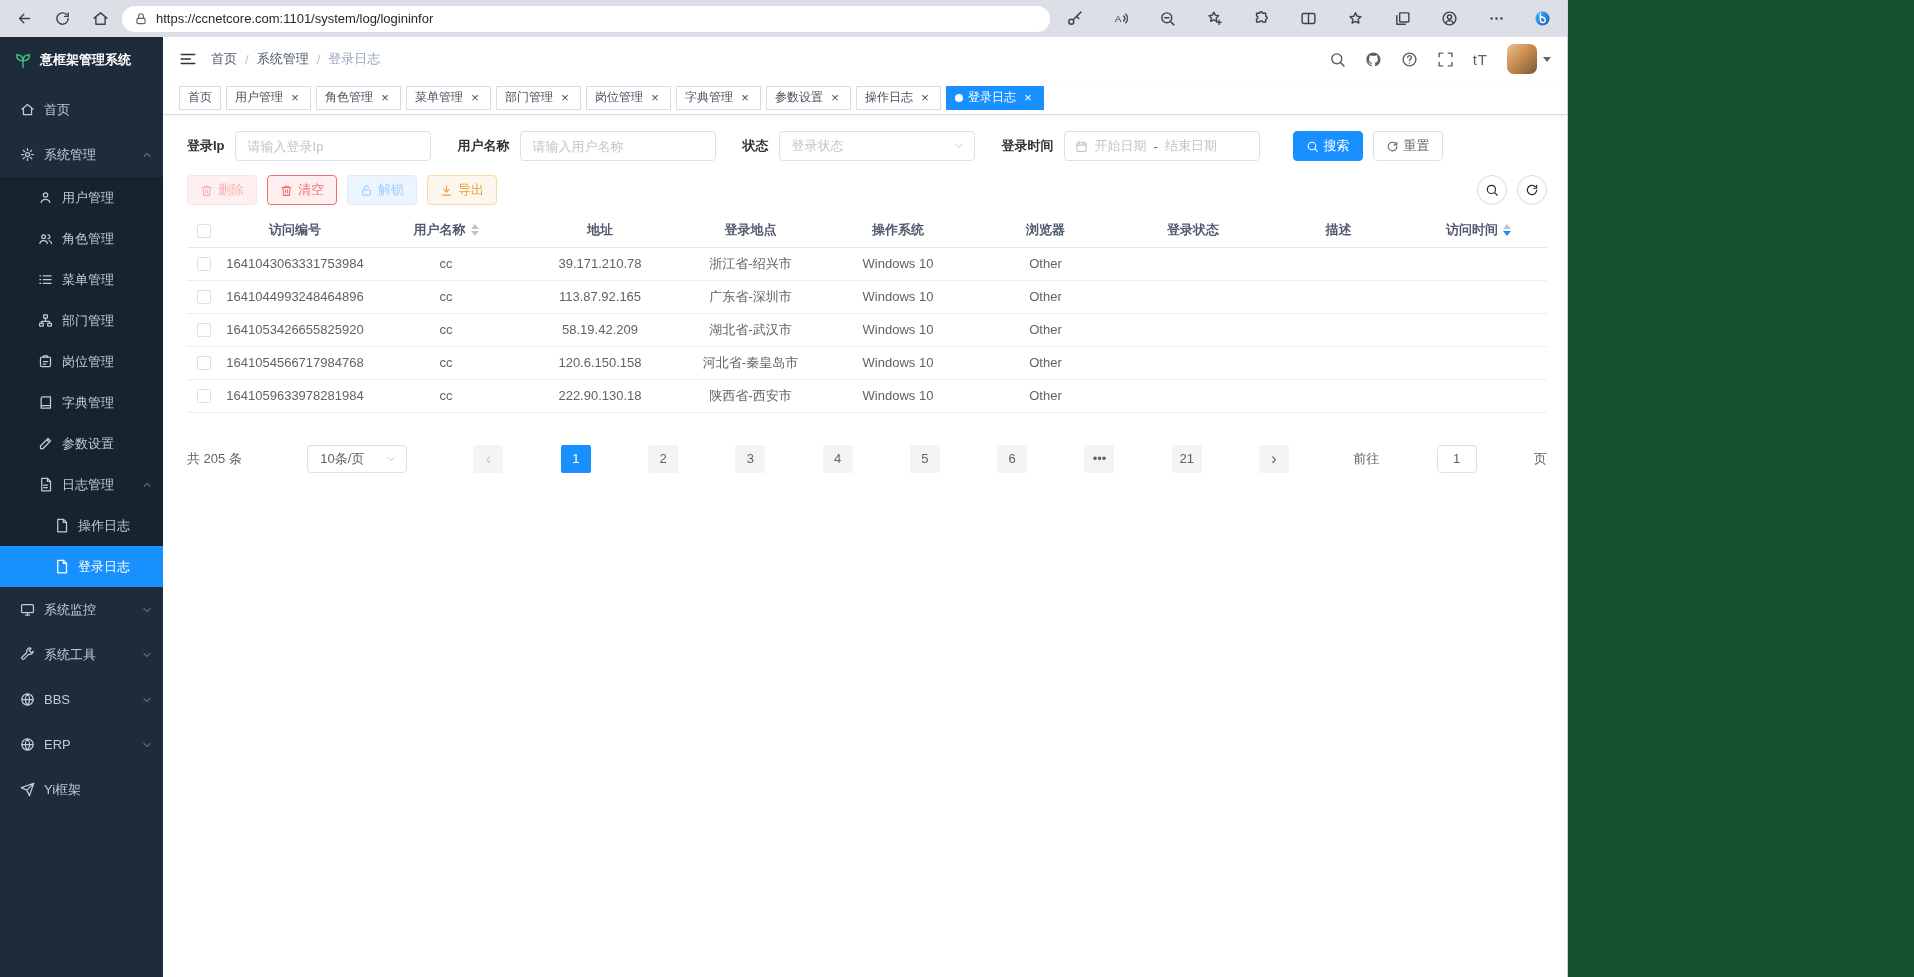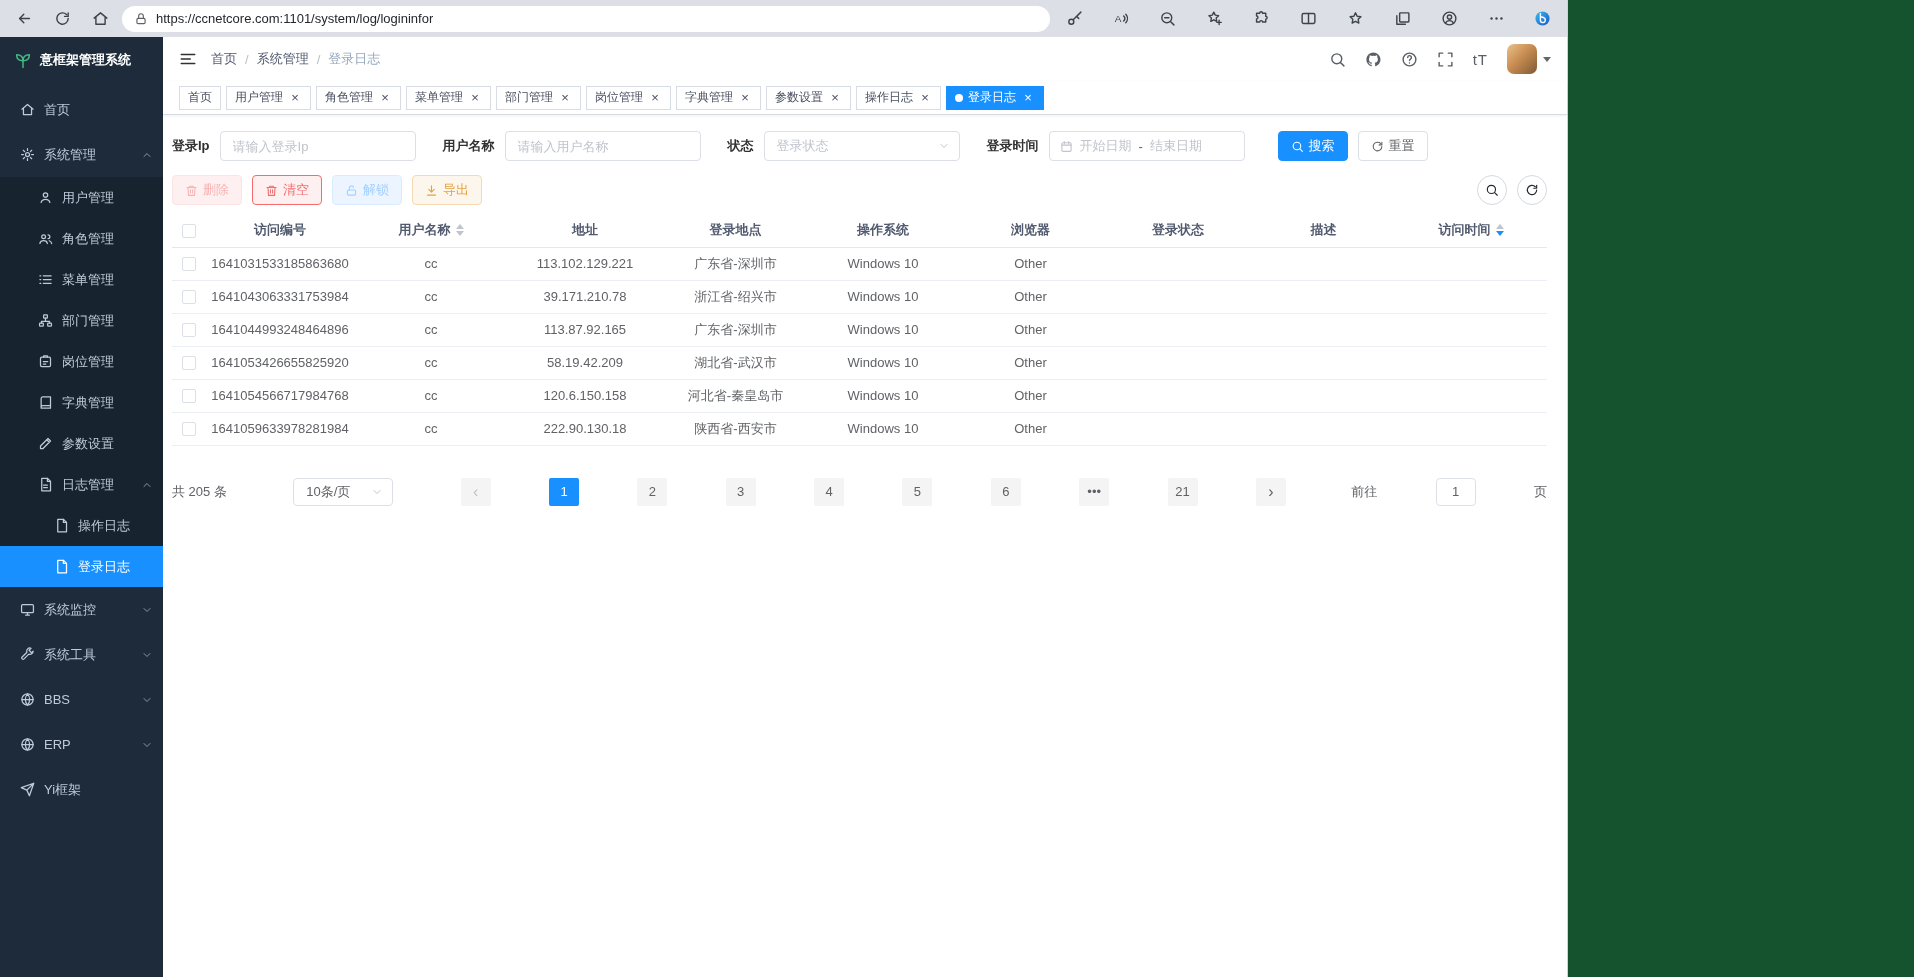--- a/index.html
+++ b/index.html
@@ -51,21 +51,21 @@
   .avatar { width:30px; height:30px; border-radius:7px; background:linear-gradient(135deg,#e9c28a 0%, #c98d52 45%, #7d5a35 100%); }
   .caret-down-tri { width:0; height:0; border-left:4px solid transparent; border-right:4px solid transparent; border-top:5px solid #666; }
 
   .tags-bar { height:34px; display:flex; align-items:center; gap:5px; padding:0 16px; border-bottom:1px solid #d8dce5; box-shadow:0 1px 3px rgba(0,21,41,.06); flex-shrink:0; }
   .tag { height:24px; display:inline-flex; align-items:center; gap:5px; padding:0 8px; border:1px solid #d8dce5; background:#fff; color:#495060; font-size:12px; cursor:pointer; white-space:nowrap; }
   .tag .dot { width:8px; height:8px; border-radius:50%; background:#fff; display:none; }
   .tag.active { background:#1890ff; border-color:#1890ff; color:#fff; }
   .tag.active .dot { display:inline-block; }
   .tag-close { font-size:13px; line-height:14px; width:14px; height:14px; text-align:center; border-radius:50%; }
 
-  .content { flex:1; padding:16px 20px 0 9px; overflow:hidden; }
+  .content { flex:1; padding:16px 20px 0 24px; overflow:hidden; }
 
   
   .filter-row { display:flex; align-items:center; margin-bottom:14px; }
   .f-label { font-size:13px; font-weight:bold; color:#303133; margin-right:10px; white-space:nowrap; }
   .ipt { width:196px; height:30px; border:1px solid #dcdfe6; border-radius:4px; padding:0 12px; font-size:13px; color:#606266; outline:none; margin-right:27px; font-family:inherit; }
   .ipt::placeholder { color:#bfc4cc; }
   .selectbox { width:196px; height:30px; border:1px solid #dcdfe6; border-radius:4px; background:#fff; display:flex; align-items:center; justify-content:space-between; padding:0 9px 0 12px; font-size:13px; color:#bfc4cc; margin-right:27px; cursor:pointer; }
   .sel-caret { width:12px; height:12px; color:#c0c4cc; }
   .daterange { width:196px; height:30px; border:1px solid #dcdfe6; border-radius:4px; background:#fff; display:flex; align-items:center; gap:7px; padding:0 10px; font-size:13px; color:#bfc4cc; cursor:pointer; }
   .daterange .icn { width:13px; height:13px; color:#c0c4cc; flex-shrink:0; }
@@ -686,32 +686,20 @@
                   <th><span>描述</span></th>
                   <th><span>访问时间</span><span class="sort desc">
                       <i class="cu"></i>
                       <i class="cd"></i>
                     </span></th>
                 </tr>
               </thead>
             <tbody id="grid-body">
                 <tr>
                   <td><span class="cb"></span></td>
-                  <td>1641031533185863680</td>
-                  <td>cc</td>
-                  <td>113.102.129.221</td>
-                  <td>广东省-深圳市</td>
-                  <td>Windows 10</td>
-                  <td>Other</td>
-                  <td></td>
-                  <td></td>
-                  <td></td>
-                </tr>
-                <tr>
-                  <td><span class="cb"></span></td>
                   <td>1641043063331753984</td>
                   <td>cc</td>
                   <td>39.171.210.78</td>
                   <td>浙江省-绍兴市</td>
                   <td>Windows 10</td>
                   <td>Other</td>
                   <td></td>
                   <td></td>
                   <td></td>
                 </tr>

